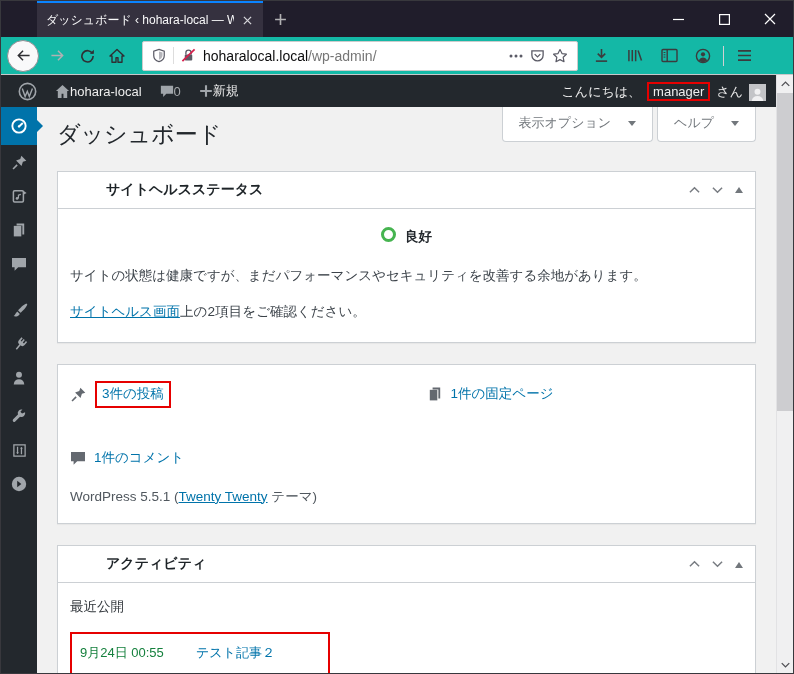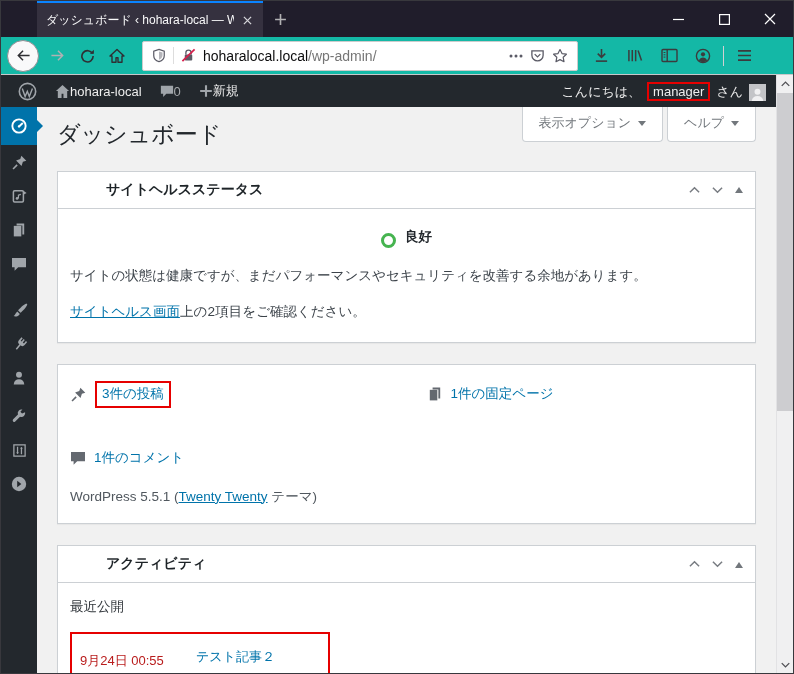--- a/index.html
+++ b/index.html
@@ -53,50 +53,50 @@
   .s-item.active { background:#0073aa; color:#fff; height:38px; }
   .s-item.active::after { content:''; position:absolute; right:-6px; top:50%; transform:translateY(-50%);
         border:6px solid transparent; border-left-color:#0073aa; border-right-width:0; z-index:4; }
   .s-gap { height:12px; }
   .s-gap-sm { height:4px; }
 
   
   .content { flex:1; position:relative; padding:0 20px; overflow:hidden; background:#f1f1f1; }
   .meta-buttons { position:absolute; top:0; right:20px; display:flex; gap:4px; z-index:3; }
   .meta-btn { background:#fff; border:1px solid #ccd0d4; border-top:none; border-radius:0 0 4px 4px;
-              padding:7px 16px 9px; font-size:13px; color:#72777c; display:flex; align-items:center; gap:7px; }
+              padding:7px 16px 9px; font-size:13px; color:#72777c; display:flex; align-items:center; gap:17px; }
   .caret-down { width:0; height:0; border:4px solid transparent; border-top:5px solid #72777c; margin-top:4px; }
   .page-title { font-size:23px; font-weight:400; color:#23282d; padding-top:13px; line-height:1.3; }
 
   .postbox { background:#fff; border:1px solid #ccd0d4; box-shadow:0 1px 1px rgba(0,0,0,.04); margin-top:21px; }
   .postbox-header { display:flex; align-items:center; justify-content:space-between; padding:0 12px; height:37px;
                     border-bottom:1px solid #ccd0d4; }
   .postbox-header h2 { font-size:14px; font-weight:700; color:#1d2327;margin-left:36px; }
   .handles { display:flex; align-items:center; gap:12px; color:#787c82; }
   .toggle-tri { width:0; height:0; border:4px solid transparent; border-bottom:6px solid #72777c; margin-bottom:3px; }
   .inside { padding:14px 12px; font-size:13.5px; color:#3c434a; line-height:1.55; }
 
   a.wp-link { color:#0073aa; text-decoration:none; }
   a.wp-link.u { text-decoration:underline; }
 
-  .health-status { display:flex; align-items:flex-end; justify-content:center; gap:9px; margin:4px 0 18px;
+  .health-status { display:flex; align-items:flex-start; justify-content:center; gap:9px; margin:4px 0 18px;
                    font-weight:700; color:#23282d; }
   .health-circle { width:15px; height:15px; border:3px solid #46b450; border-radius:50%; }
   .health-p { margin-bottom:16px; }
   .health-link-line { margin-bottom:4px;font-family:Liberation Mono, monospace; }
 
   .glance-grid { display:grid; grid-template-columns:1fr 1fr; row-gap:12px; margin:2px 0 18px;gap:40px; }
   .glance-item { display:flex; align-items:center; gap:8px; }
   .glance-redbox { border:2px solid #e60000; padding:1px 5px; }
   .version-row { color:#50575e; padding-bottom:2px; }
 
   .recent-label { margin:0 0 14px; color:#32373c; }
   .activity-redbox { border:2px solid #e60000; width:260px; padding:5px 8px 7px; }
   .activity-row { display:flex; align-items:center; padding:4px 0; font-size:13px; }
-  .a-date { width:116px; color:#b91c1c; flex:0 0 auto;margin-top:8px; }
+  .a-date { width:116px; color:#15803d; flex:0 0 auto; }
 
   
   .scrollbar { width:17px; background:#f0f0f1; position:relative; flex:0 0 auto; border-left:1px solid #e2e2e4; }
   .sb-arrow { position:absolute; left:0; width:16px; height:17px; display:flex; align-items:center; justify-content:center; color:#505055; }
   .sb-arrow.top { top:0; }
   .sb-arrow.bottom { bottom:0; }
   .sb-thumb { position:absolute; top:18px; left:0; width:16px; height:318px; background:#cdcdd0; }
 
   svg { display:block; }
 </style>

